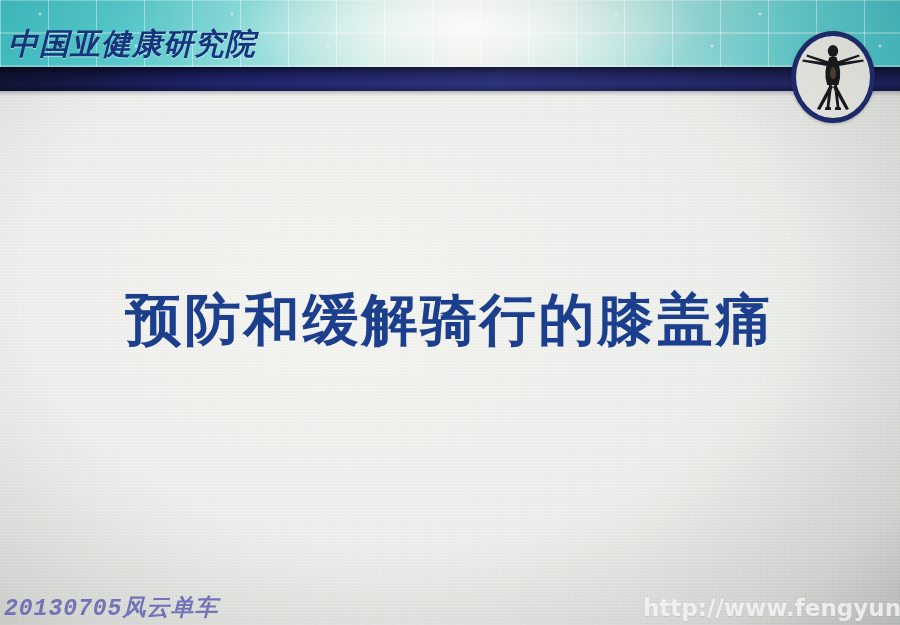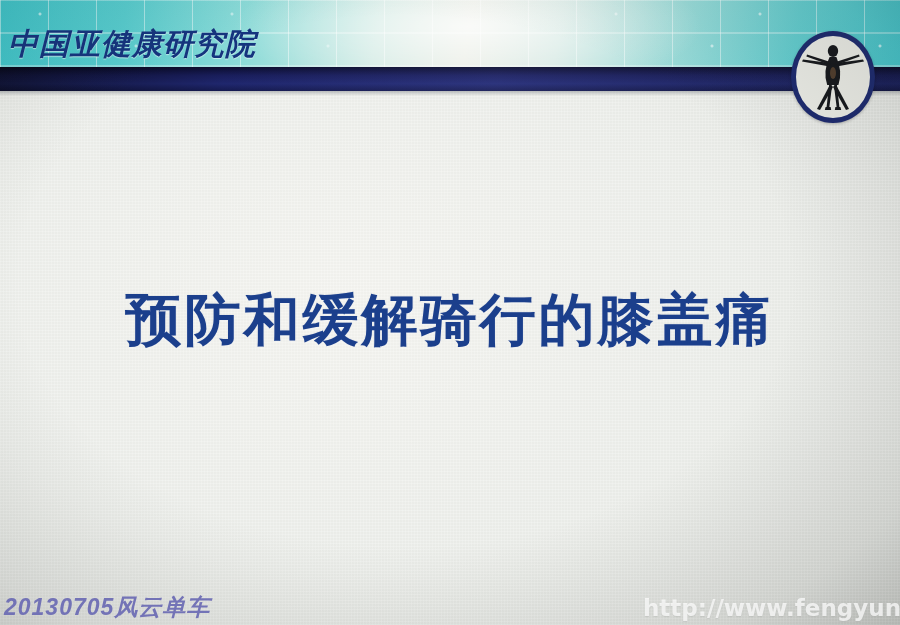--- a/index.html
+++ b/index.html
@@ -154,21 +154,21 @@
     color: #1b3f8c;
     text-shadow: 0 1px 2px rgba(255,255,255,.6), 0 0 1px rgba(20,50,120,.35);
     white-space: nowrap;
   }
 
   
   .wm-left {
     position: absolute;
     left: 4px;
     bottom: 2px;
-    font-family: Liberation Sans, sans-serif;
+    font-family: Liberation Mono, monospace;
     font-size: 23px;
     font-style: italic;
     font-weight: 700;
     color: #6b6bb4;
     opacity: .92;
     white-space: nowrap;
     letter-spacing: 1px;
   }
   .wm-right {
     position: absolute;

